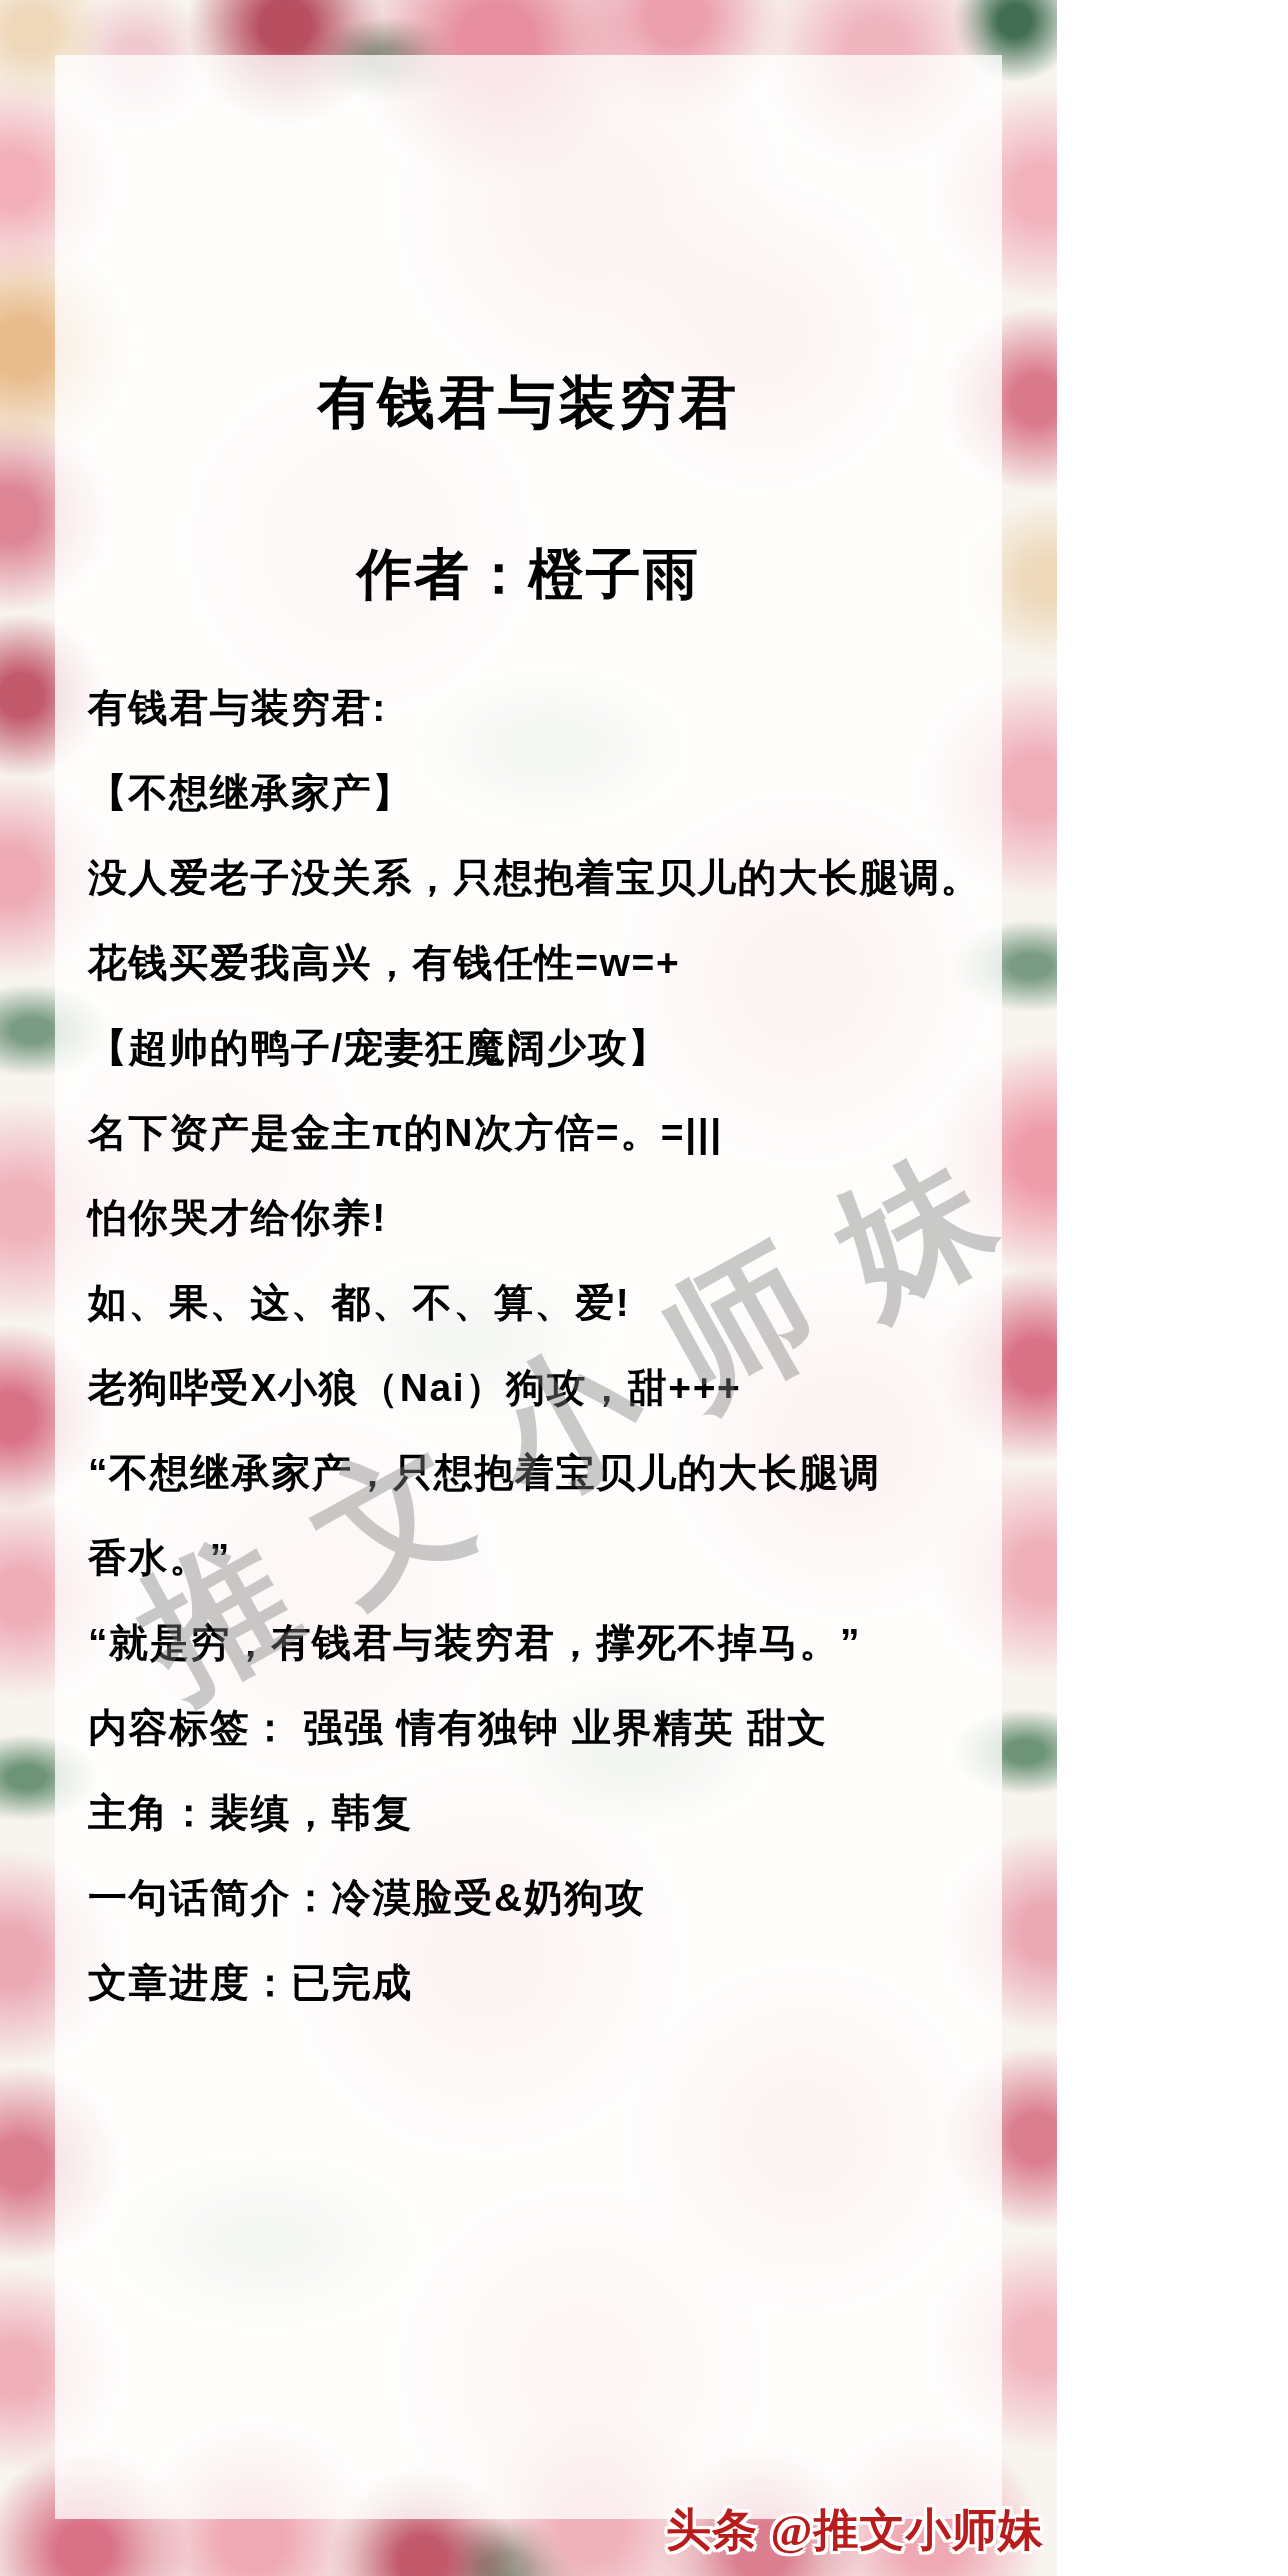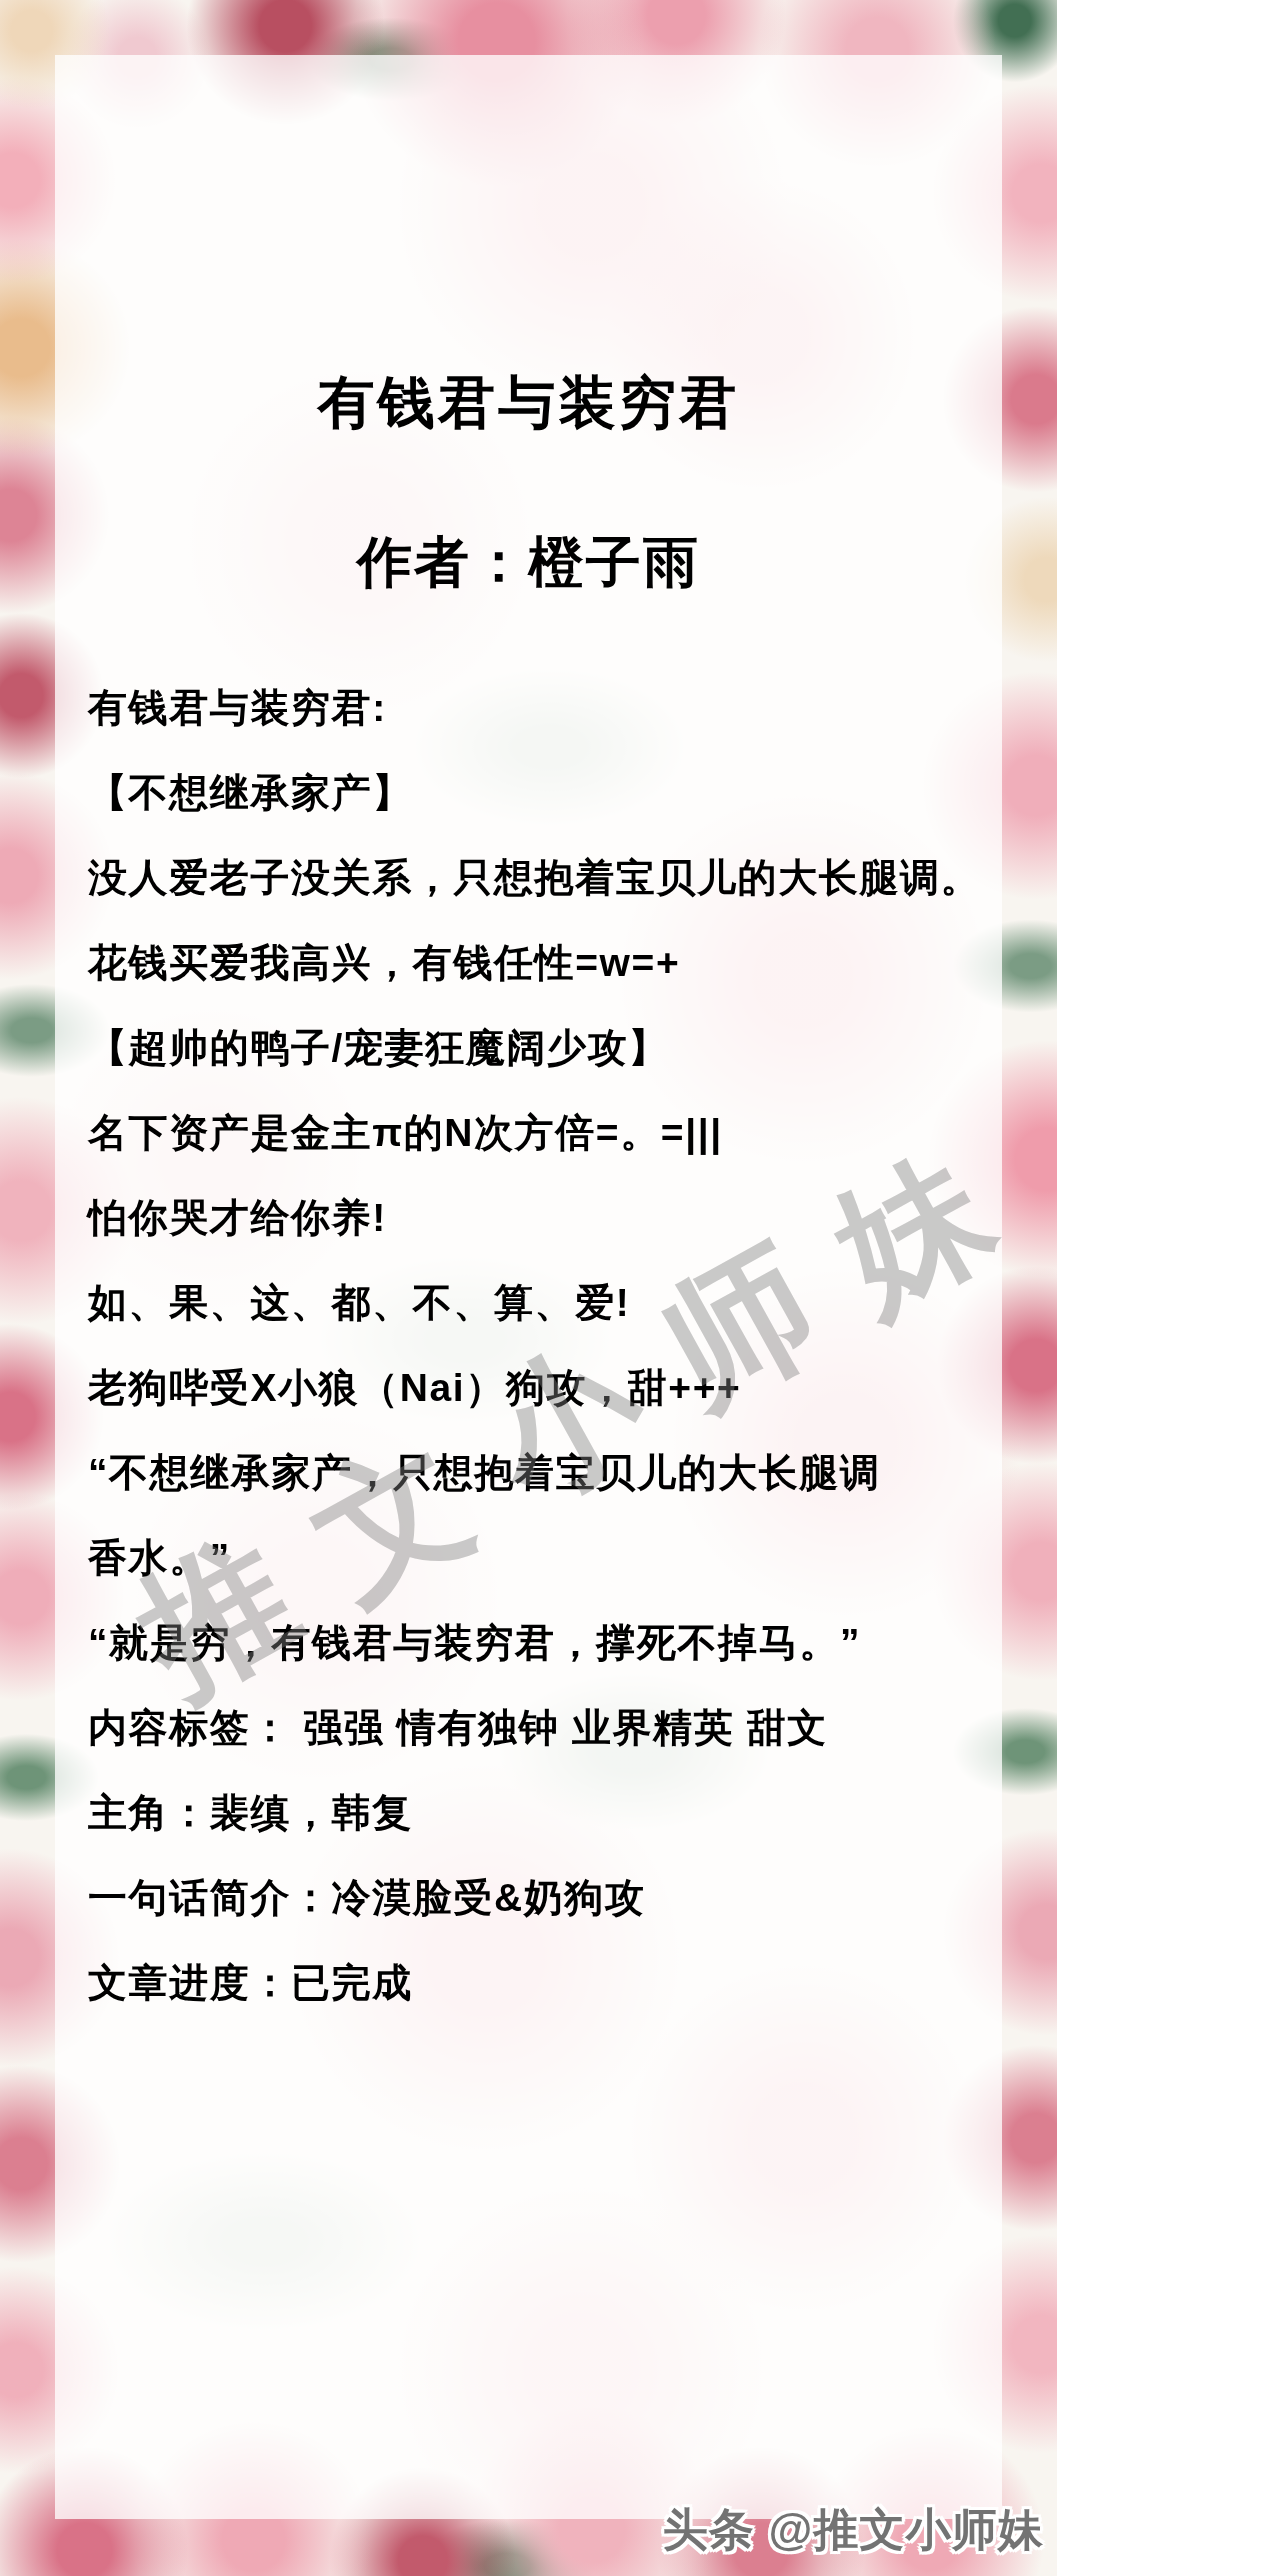--- a/index.html
+++ b/index.html
@@ -83,21 +83,21 @@
   }
   .book-title{
     position:absolute;left:0;right:0;top:315px;
     margin:0;
     text-align:center;
     font-size:57px;font-weight:700;color:#000;
     letter-spacing:3.3px;line-height:1.15;
   }
   .author-line{
     position:absolute;left:0;right:0;top:476px;
-    margin:0;
+    margin:12px;
     text-align:center;
     font-size:55px;font-weight:700;color:#000;
     letter-spacing:2.2px;line-height:1.15;
   }
   .synopsis{
     position:absolute;left:33px;right:5.5px;top:610px;
   }
   .synopsis p{
     margin:0;height:85px;line-height:85px;
     font-size:39px;font-weight:700;color:#000;
@@ -106,27 +106,28 @@
   .watermark{
     position:absolute;left:589px;top:1412px;
     transform:translate(-50%,-50%) rotate(-29deg);
     font-size:147px;font-weight:700;
     letter-spacing:52px;white-space:nowrap;
     color:rgba(128,128,128,0.42);
     pointer-events:none;
   }
   .attribution{
     position:absolute;right:13px;bottom:16.4px;
-    font-size:45px;font-weight:700;color:#737373;
+    font-size:45px;font-weight:700;color:#b91c1c;
     letter-spacing:1.1px;white-space:nowrap;
     text-shadow:
       -2.7px -2.7px 0 #fff, 2.7px -2.7px 0 #fff,
       -2.7px  2.7px 0 #fff, 2.7px  2.7px 0 #fff,
        0   -3.3px 0 #fff, 0    3.3px 0 #fff,
       -3.3px  0   0 #fff, 3.3px  0   0 #fff;
+    font-family: Liberation Serif, serif;
   }
 </style>
 </head>
 <body>
 
 <div class="poster">
   <div class="floral"></div>
 
   <div class="panel">
     <h1 class="book-title">有钱君与装穷君</h1>

